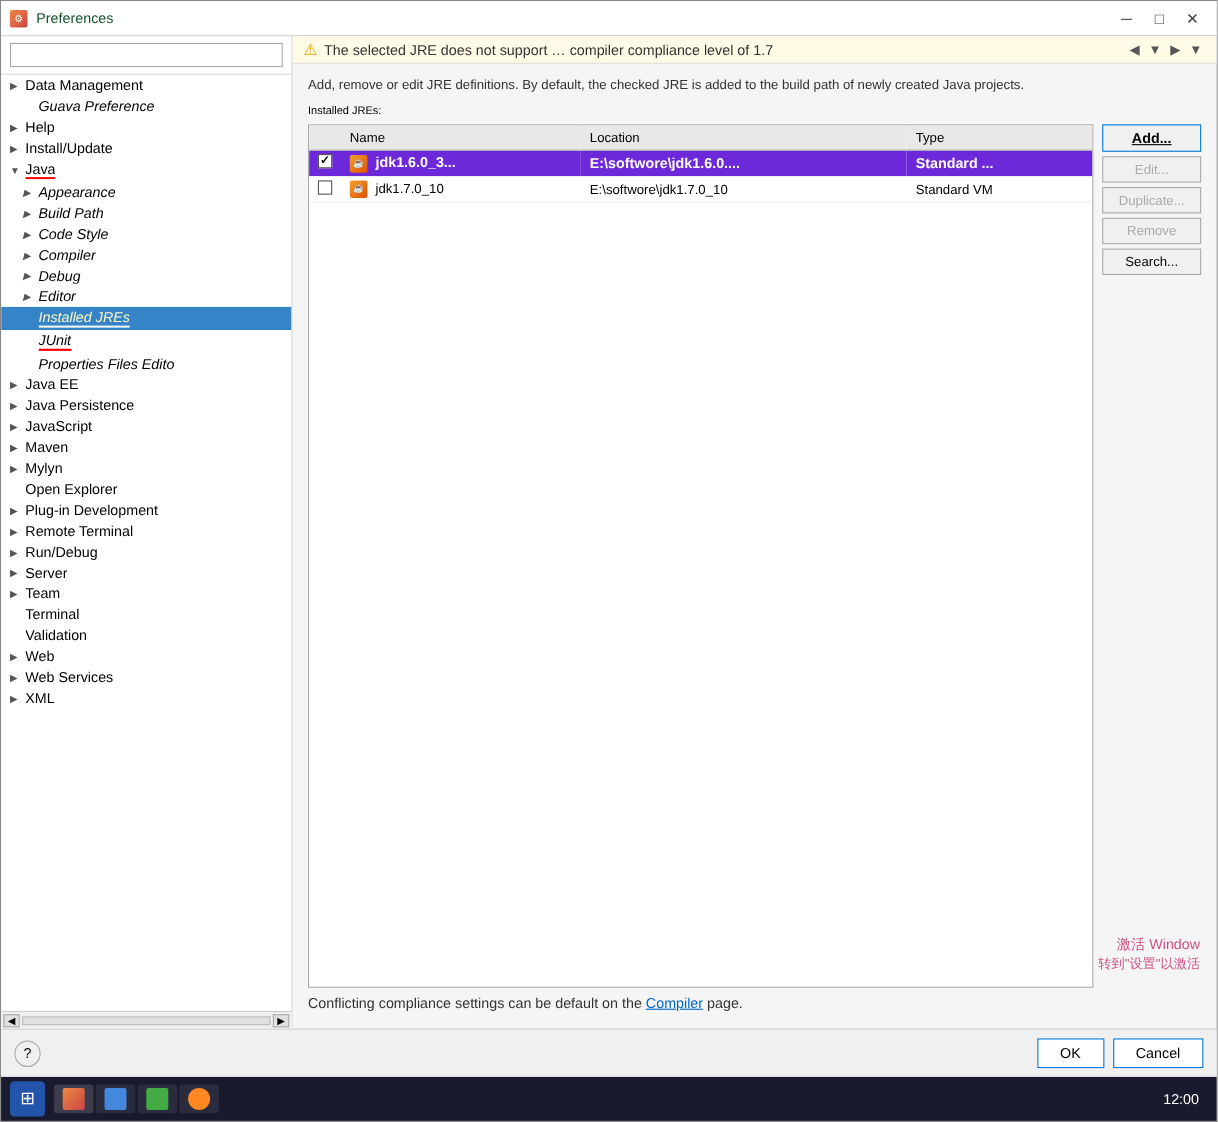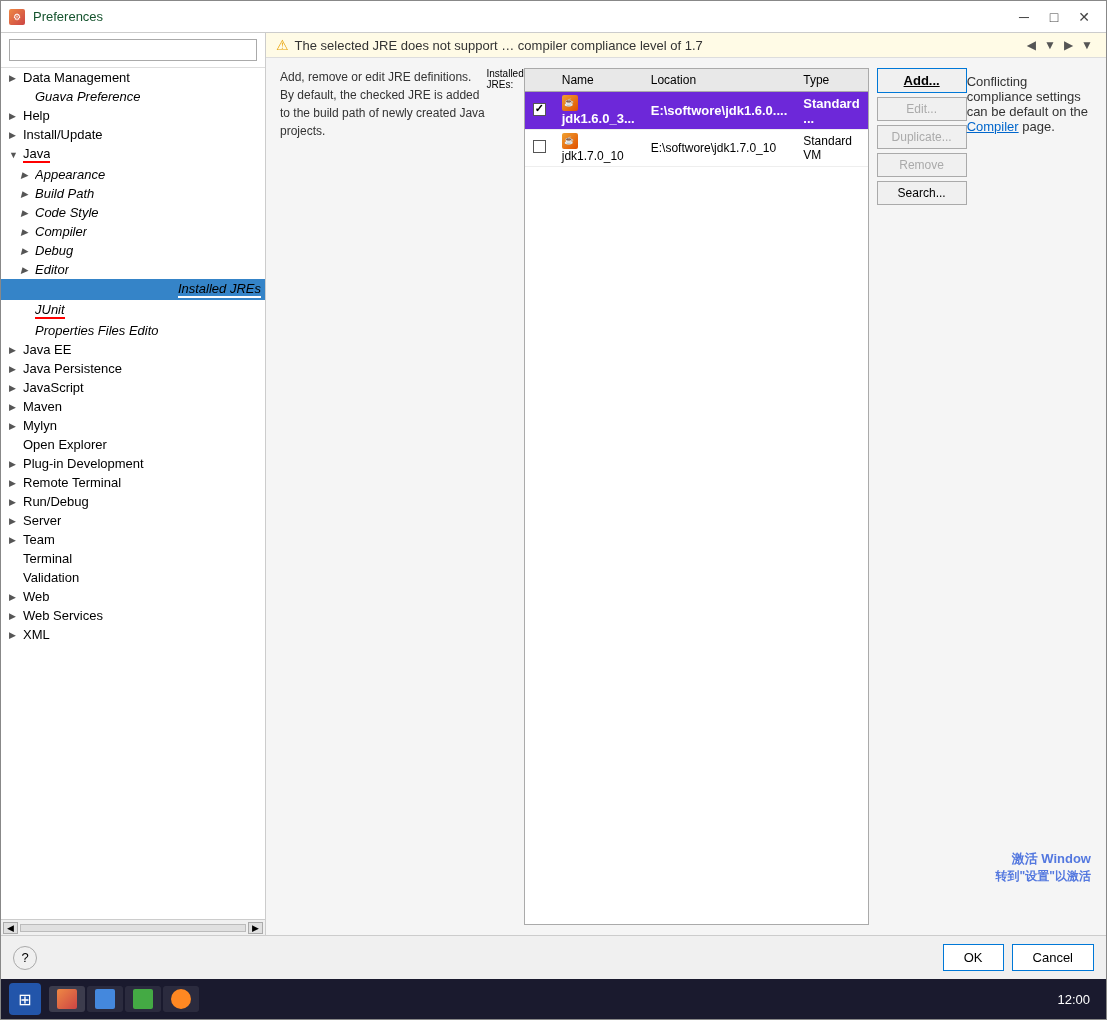--- a/index.html
+++ b/index.html
@@ -15,38 +15,38 @@
     .title-btn { width: 28px; height: 22px; border: none; background: transparent; cursor: pointer; font-size: 14px; display: flex; align-items: center; justify-content: center; color: #444; }
 
     
     .main-content { display: flex; flex: 1; overflow: hidden; }
 
     
     .sidebar { width: 265px; background: #fff; border-right: 1px solid #ccc; display: flex; flex-direction: column; flex-shrink: 0; }
     .search-box { padding: 6px 8px; border-bottom: 1px solid #ddd; }
     .search-input { width: 100%; border: 1px solid #aaa; padding: 2px 4px; font-size: 12px; height: 22px; }
     .tree-item { padding: 2px 4px 2px 8px; cursor: pointer; display: flex; align-items: center; white-space: nowrap; overflow: hidden; }
-    .tree-item.selected { background: #3584c8; color: #000000; justify-content: flex-end; }
+    .tree-item.selected { background: #3584c8; color: #fef9c3; }
     .tree-item .arrow { width: 12px; margin-right: 2px; font-size: 9px; color: #555; flex-shrink: 0; }
     .tree-item.selected .arrow { color: #fff; }
     .tree-item .label { overflow: hidden; text-overflow: ellipsis; }
     .tree-child { padding-left: 20px; font-style: italic; }
 
     
     .right-panel { flex: 1; display: flex; flex-direction: column; background: #f5f5f5; overflow: hidden; }
     
     
     .warning-bar { background: #fffbe6; border-bottom: 1px solid #ddd; padding: 4px 10px; display: flex; align-items: center; justify-content: space-between; }
     .warning-text { display: flex; align-items: center; gap: 6px; color: #333; font-size: 12px; }
     .warning-icon { color: #e8a000; font-size: 14px; }
     .nav-arrows { display: flex; gap: 2px; color: #555; }
     .nav-btn { border: none; background: transparent; cursor: pointer; padding: 1px 3px; font-size: 12px; color: #555; }
 
     
-    .panel-body { flex: 1; padding: 10px 14px; overflow: hidden; display: flex; flex-direction: row; }
+    .panel-body { flex: 1; padding: 10px 14px; overflow: hidden; display: flex; flex-direction: column; }
     .panel-desc { font-size: 12px; color: #333; margin-bottom: 10px; line-height: 1.5; }
     .installed-jres-label { font-size: 10px; margin-bottom: 6px; }
     
     .jres-area { display: flex; gap: 8px; flex: 1; }
     .jres-table-container { flex: 1; border: 1px solid #aaa; background: #fff; overflow: hidden; }
     .jres-table { width: 100%; border-collapse: collapse; }
     .jres-table th { background: #e8e8e8; border-bottom: 1px solid #aaa; padding: 4px 8px; text-align: left; font-weight: normal; font-size: 12px; cursor: pointer; }
     .jres-table td { padding: 3px 8px; font-size: 12px; border-bottom: 1px solid #eee; }
     .jres-table tr.selected td { background: #6d28d9; color: #fff; }
     .checkbox-cell { width: 20px; }
@@ -321,21 +321,21 @@
             <button class="jre-btn disabled">Remove</button>
             <button class="jre-btn">Search...</button>
           </div>
         </div>
 
         <div class="panel-footer">
           <span>Conflicting compliance settings can be default on the </span><a class="compiler-link">Compiler</a><span> page.</span>
         </div>
       </div>
 
-      <div style="position:absolute; bottom: 50px; right: 15px; color: #1d4ed8; font-size: 16px; font-weight: bold; opacity: 0.75; text-align: right; pointer-events: none;">
+      <div style="position:absolute; bottom: 50px; right: 15px; color: #be185d; font-size: 16px; font-weight: normal; opacity: 0.75; text-align: right; pointer-events: none;">
         <div>激活 Window</div>
         <div style="font-size: 12px;">转到"设置"以激活</div>
       </div>
     </div>
   </div>
 
   <div class="bottom-bar">
     <button class="help-btn">?</button>
     <div class="ok-cancel">
       <button class="action-btn">OK</button>

